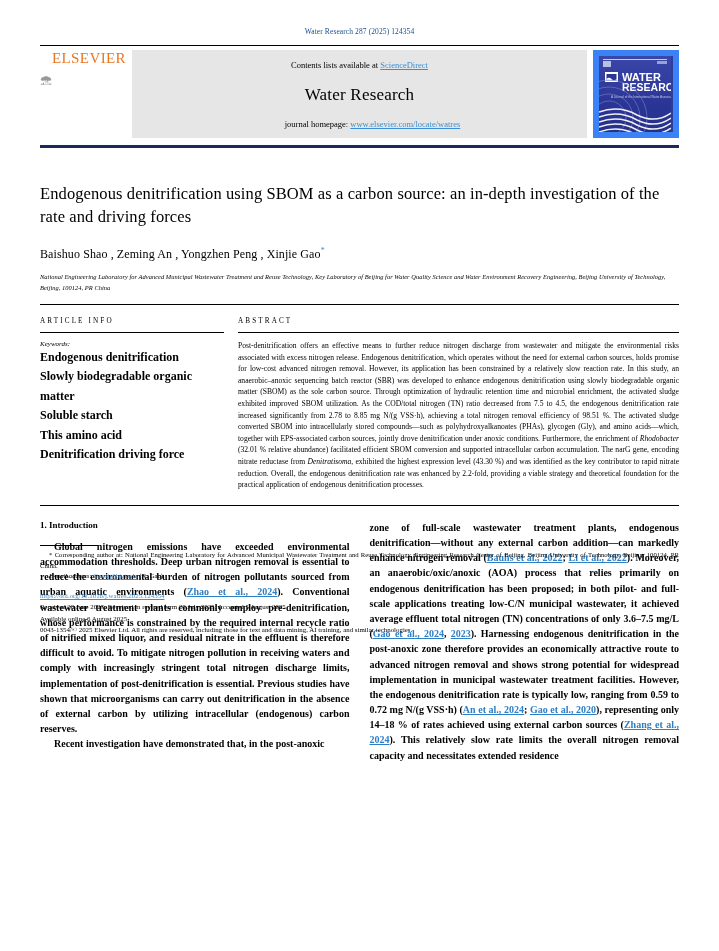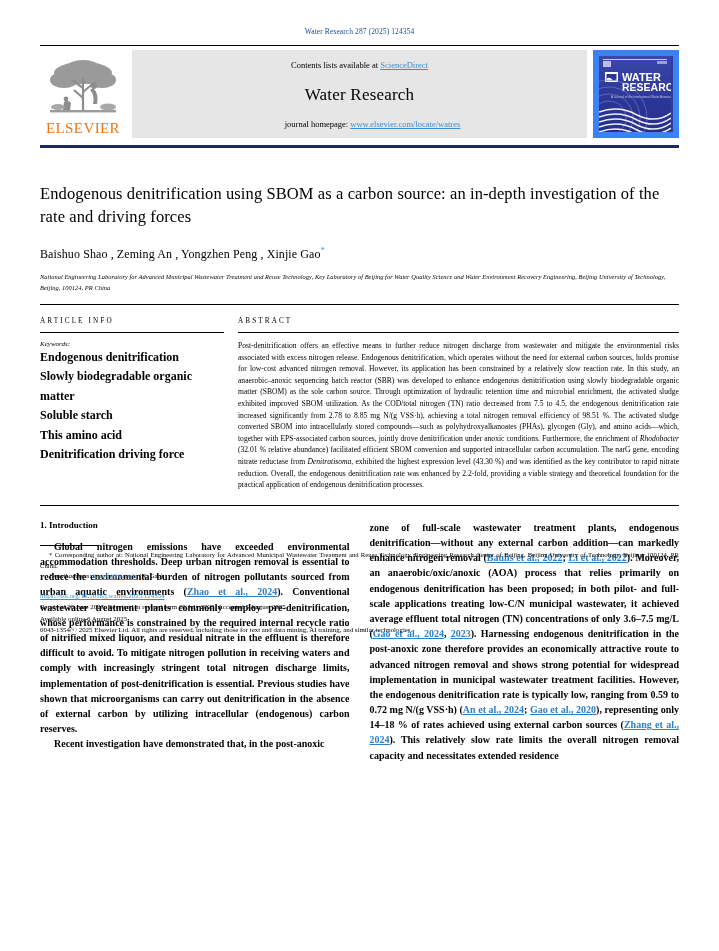--- a/index.html
+++ b/index.html
@@ -23,22 +23,22 @@
 
   
   .masthead-wrap { margin:9px 40px 0 40px; }
   .masthead-rule-top { border-top:1.6px solid #000; }
   .masthead {
     display:flex; align-items:stretch;
     height:88px; margin-top:4px;
   }
   .elsevier-logo {
     width:86px; flex:0 0 86px;
-    display:flex; flex-direction:column;
-    align-items:center; justify-content:flex-end;
+    display:flex; flex-direction:row;
+    justify-content:flex-end;
     padding-bottom:2px;
   }
   .tree-svg { display:block; }
   .elsevier-word {
     font-family:"Liberation Serif", serif;
     font-size:15px; letter-spacing:.4px;
     color:#e87722; line-height:1;
     margin-top:1px;
   }
   .masthead-center {

